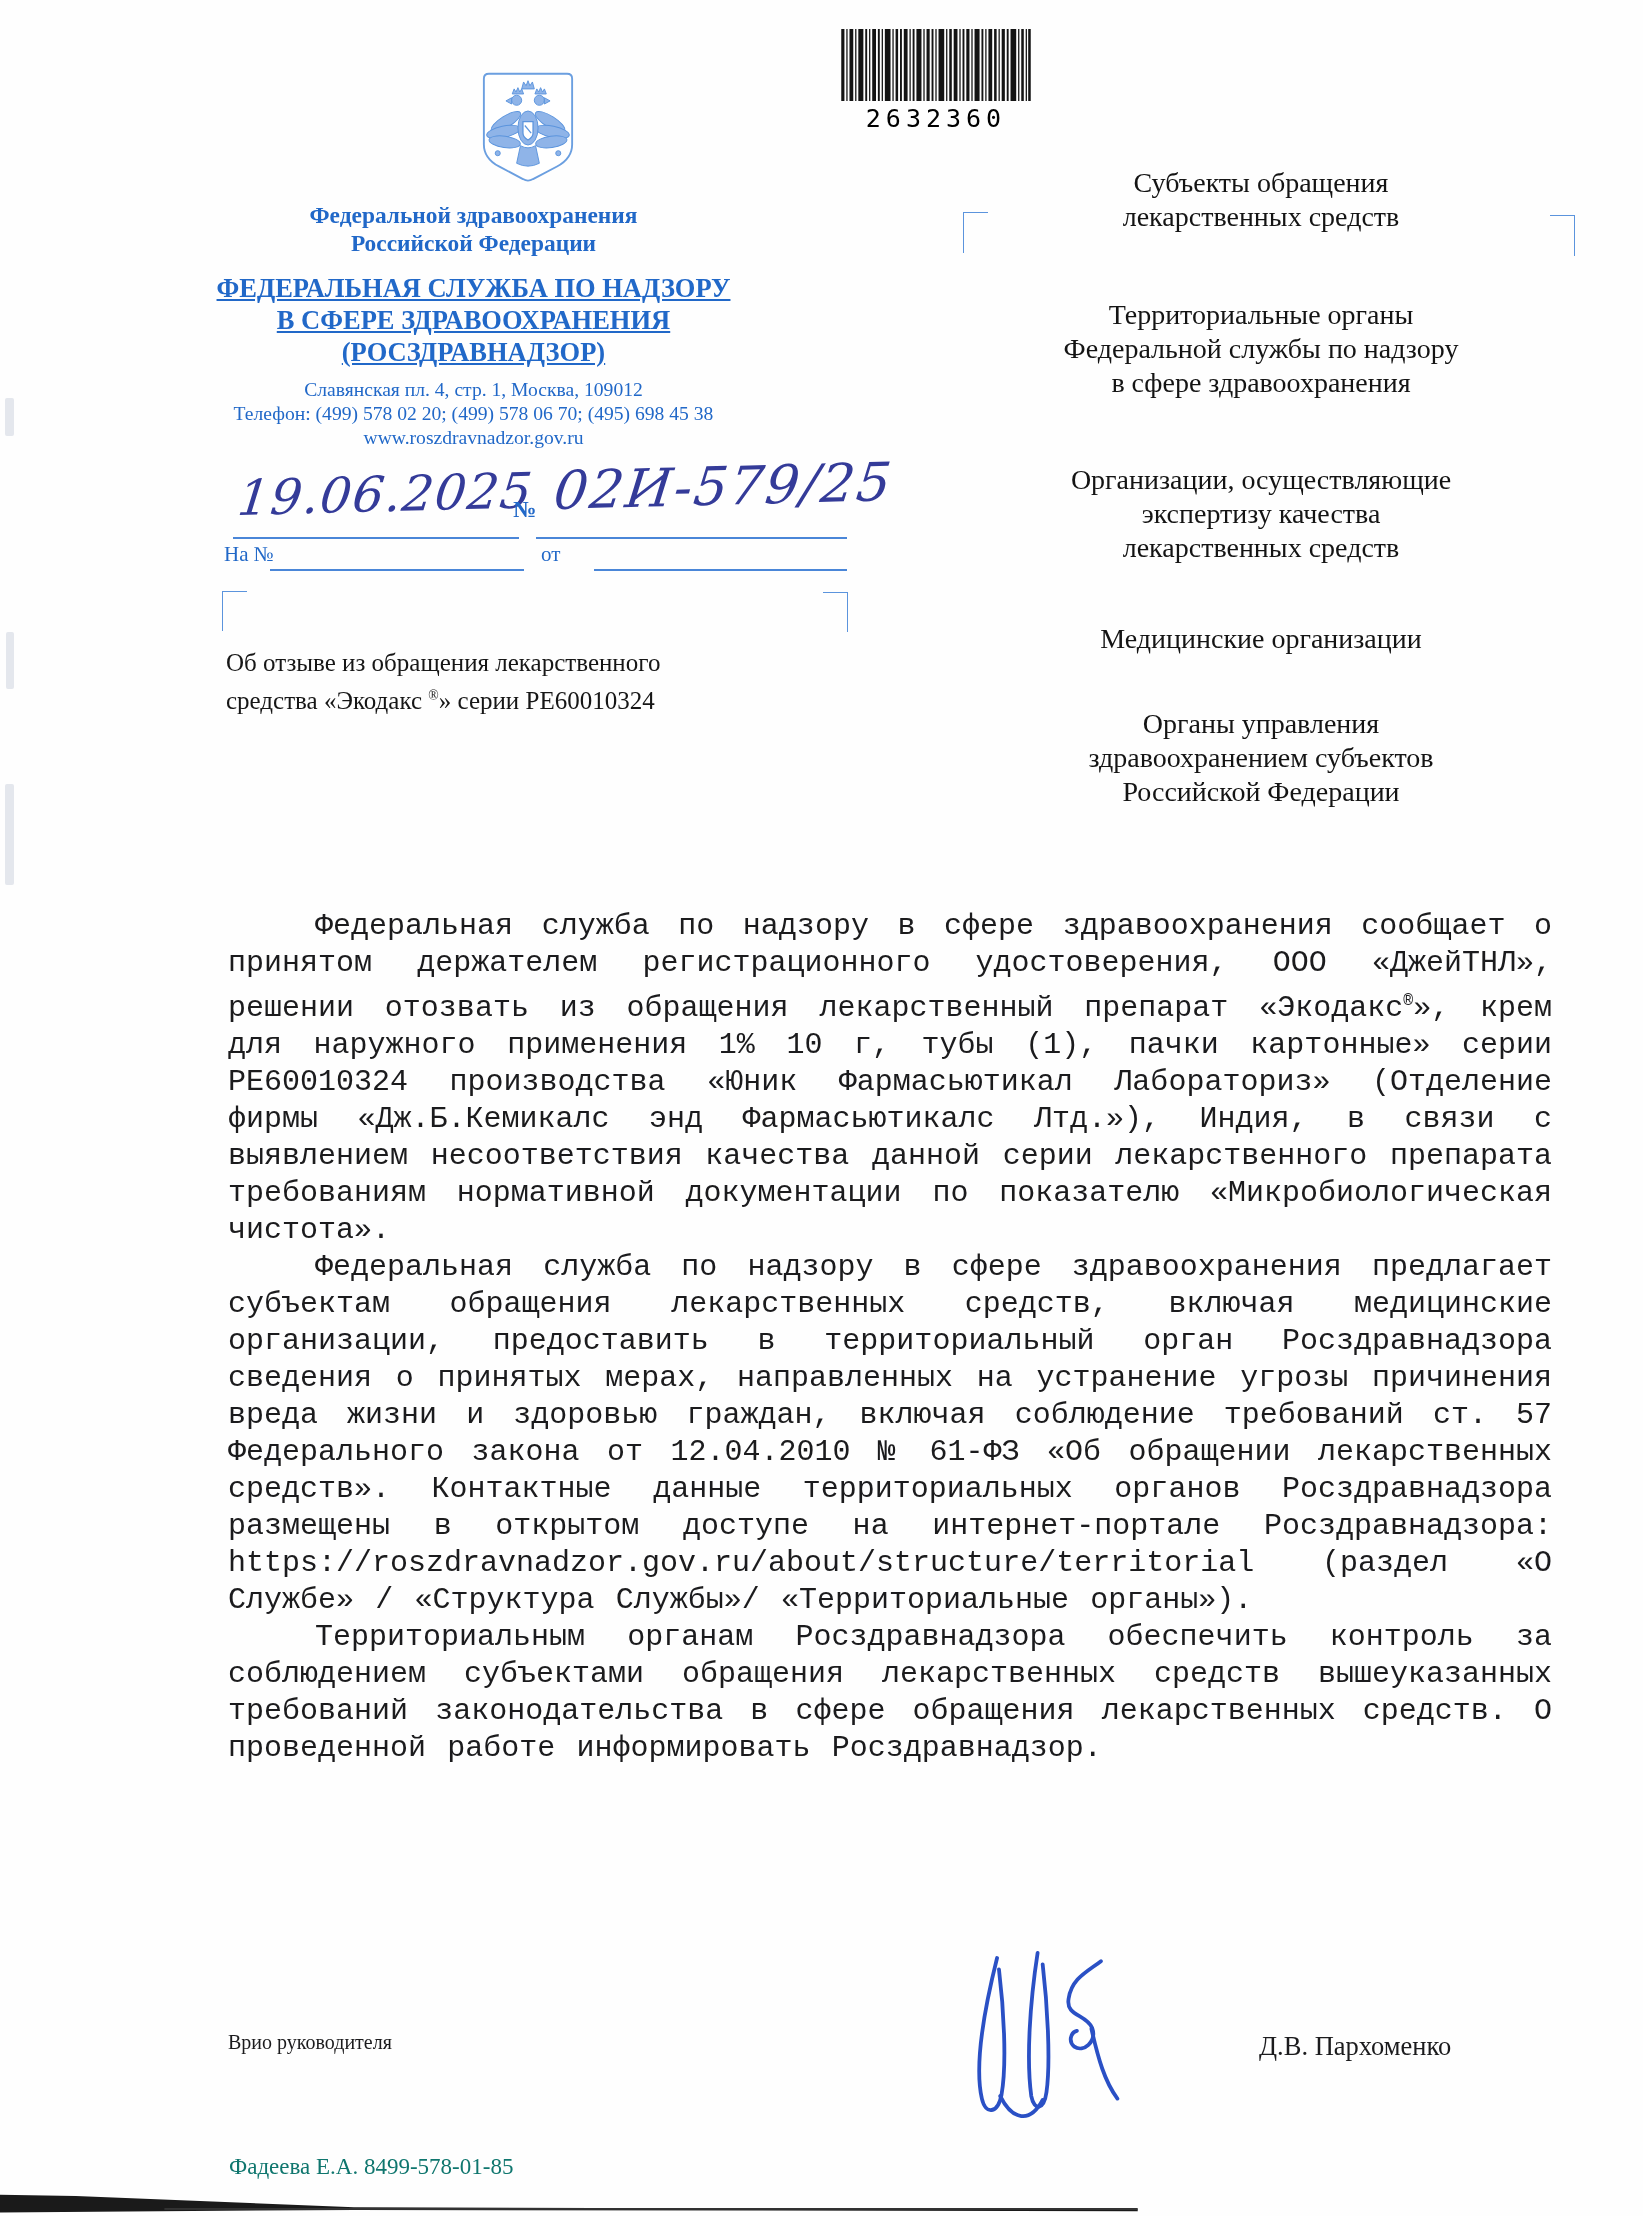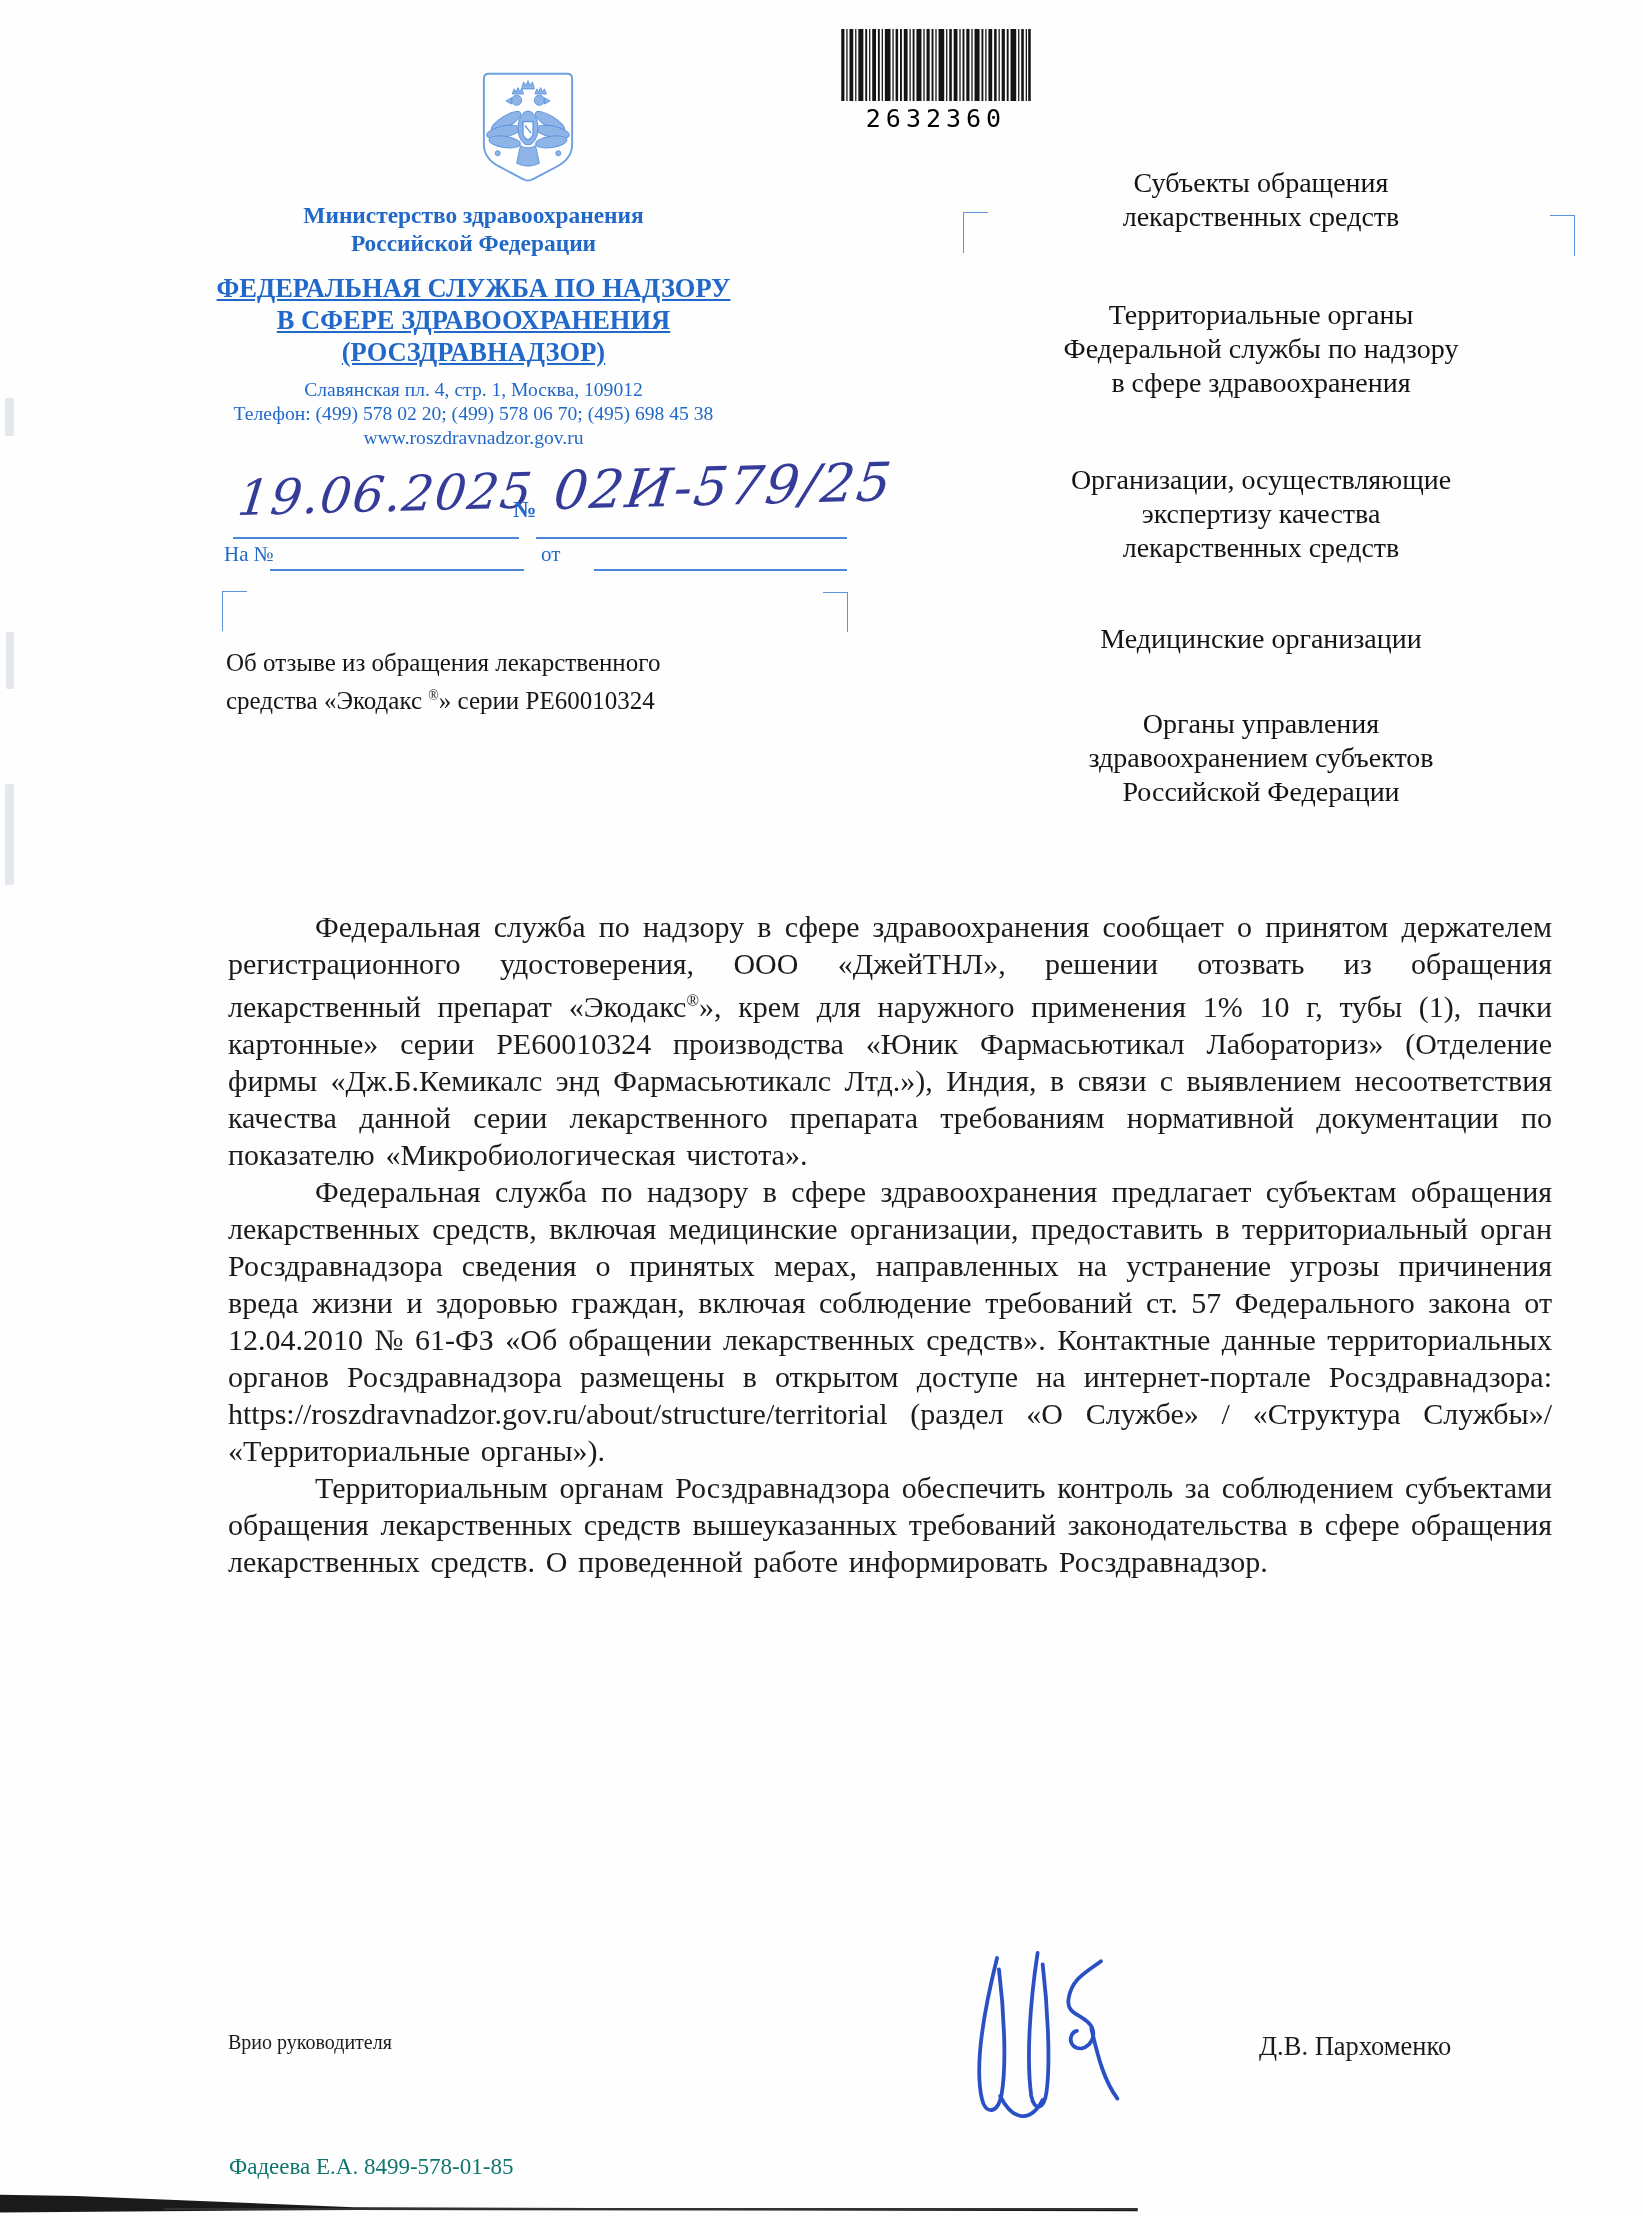--- a/index.html
+++ b/index.html
@@ -28,21 +28,21 @@
   .crn.l{border-left:1.9px solid #5b94dd;}
   .crn.r{border-right:1.9px solid #5b94dd;}
   
   .subject{left:226px;top:646px;width:569px;font-size:25px;line-height:33px;color:#161616;}
   sup.reg{font-size:55%;}
   
   .recipient{left:961px;width:600px;text-align:center;font-size:28px;line-height:34px;
              color:#141414;white-space:pre-line;}
   
   .body-text{left:228px;top:908px;width:1324px;font-size:30px;line-height:37px;
-             text-align:justify;color:#1b1b1d;}
+             text-align:justify;color:#1b1b1d;font-family:Liberation Mono, monospace;}
   .body-text p{margin:0;text-indent:87px;word-spacing:3.2px;}
   
   .sig-label{left:228px;top:2031px;font-size:20px;}
   .sig-name{left:1259px;top:2031px;font-size:26.5px;}
   .footer{left:229px;top:2154px;font-size:23px;color:#0f766e;}
   
   .barcode{left:841px;top:29px;width:190px;text-align:center;}
   .bc-num{font-family:"DejaVu Sans Mono",monospace;font-size:25px;letter-spacing:5px;color:#000000;margin-top:1.3px;}
   
   .smudge{background:#c6cbd9;opacity:.45;border-radius:1.9px;}
@@ -124,21 +124,21 @@
         <rect x="280" width="2" height="114"></rect>
           <rect x="285" width="4" height="114"></rect>
           <rect x="292" width="2" height="114"></rect>
         <rect x="296" width="4" height="114"></rect>
       </g>
     </svg>
     <div class="bc-num">2632360</div>
   </div>
 
   <div class="abs center blue lh-col ministry">
-    <div>Министерство здравоохранения</div>
+    <div>Федеральной здравоохранения</div>
     <div>Российской Федерации</div>
   </div>
   <div class="abs center blue lh-col service">
     <div>ФЕДЕРАЛЬНАЯ СЛУЖБА ПО НАДЗОРУ</div>
     <div>В СФЕРЕ ЗДРАВООХРАНЕНИЯ</div>
     <div>(РОСЗДРАВНАДЗОР)</div>
   </div>
   <div class="abs center blue lh-col addr">Славянская пл. 4, стр. 1, Москва, 109012</div>
   <div class="abs center blue lh-col phone">Телефон: (499) 578 02 20; (499) 578 06 70; (495) 698 45 38</div>
   <div class="abs center blue lh-col site">www.roszdravnadzor.gov.ru</div>

